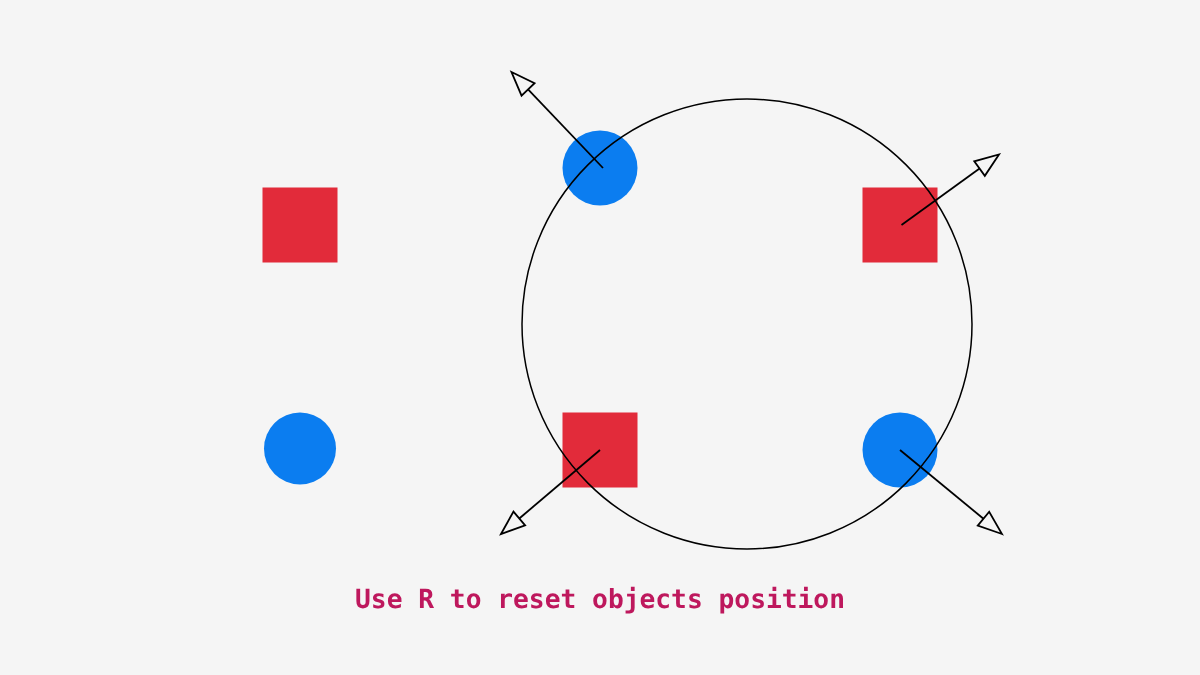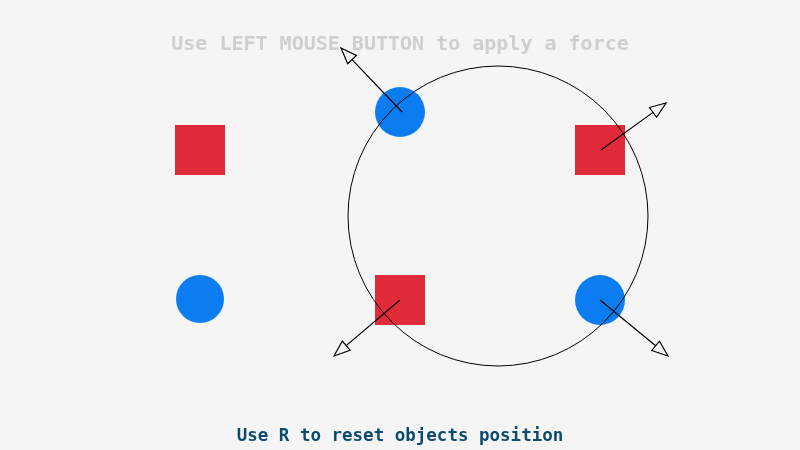--- a/index.html
+++ b/index.html
@@ -70,17 +70,16 @@
       <g>
         <line x1="400" y1="300" x2="346.20014616596467" y2="345.6483608288785" stroke="#000000" stroke-width="1.2"></line>
         <polygon points="334,356 342.3182814767941,341.0733060166417 350.08201085513525,350.22341564111525" fill="#f5f5f5" stroke="#000000" stroke-width="1.2"></polygon>
       </g>
       <g>
         <line x1="600" y1="300" x2="655.6491162301272" y2="345.8286839542224" stroke="#000000" stroke-width="1.2"></line>
         <polygon points="668,356 651.8348727129606,350.4602653679247 659.4633597472938,341.1971025405201" fill="#f5f5f5" stroke="#000000" stroke-width="1.2"></polygon>
       </g>
     </svg>
 
-  <div class="instruction top" style="color: rgb(207, 207, 207);">Use LEFT MOUSE BUTTON to apply a force</div>
 
-  <div class="instruction bottom" style="color: #0c4a6e; margin-top: 35px;">Use R to reset objects position</div>
+  <div class="instruction bottom" style="color: #be185d;">Use R to reset objects position</div>
 
 </div>
 
 </body></html>

